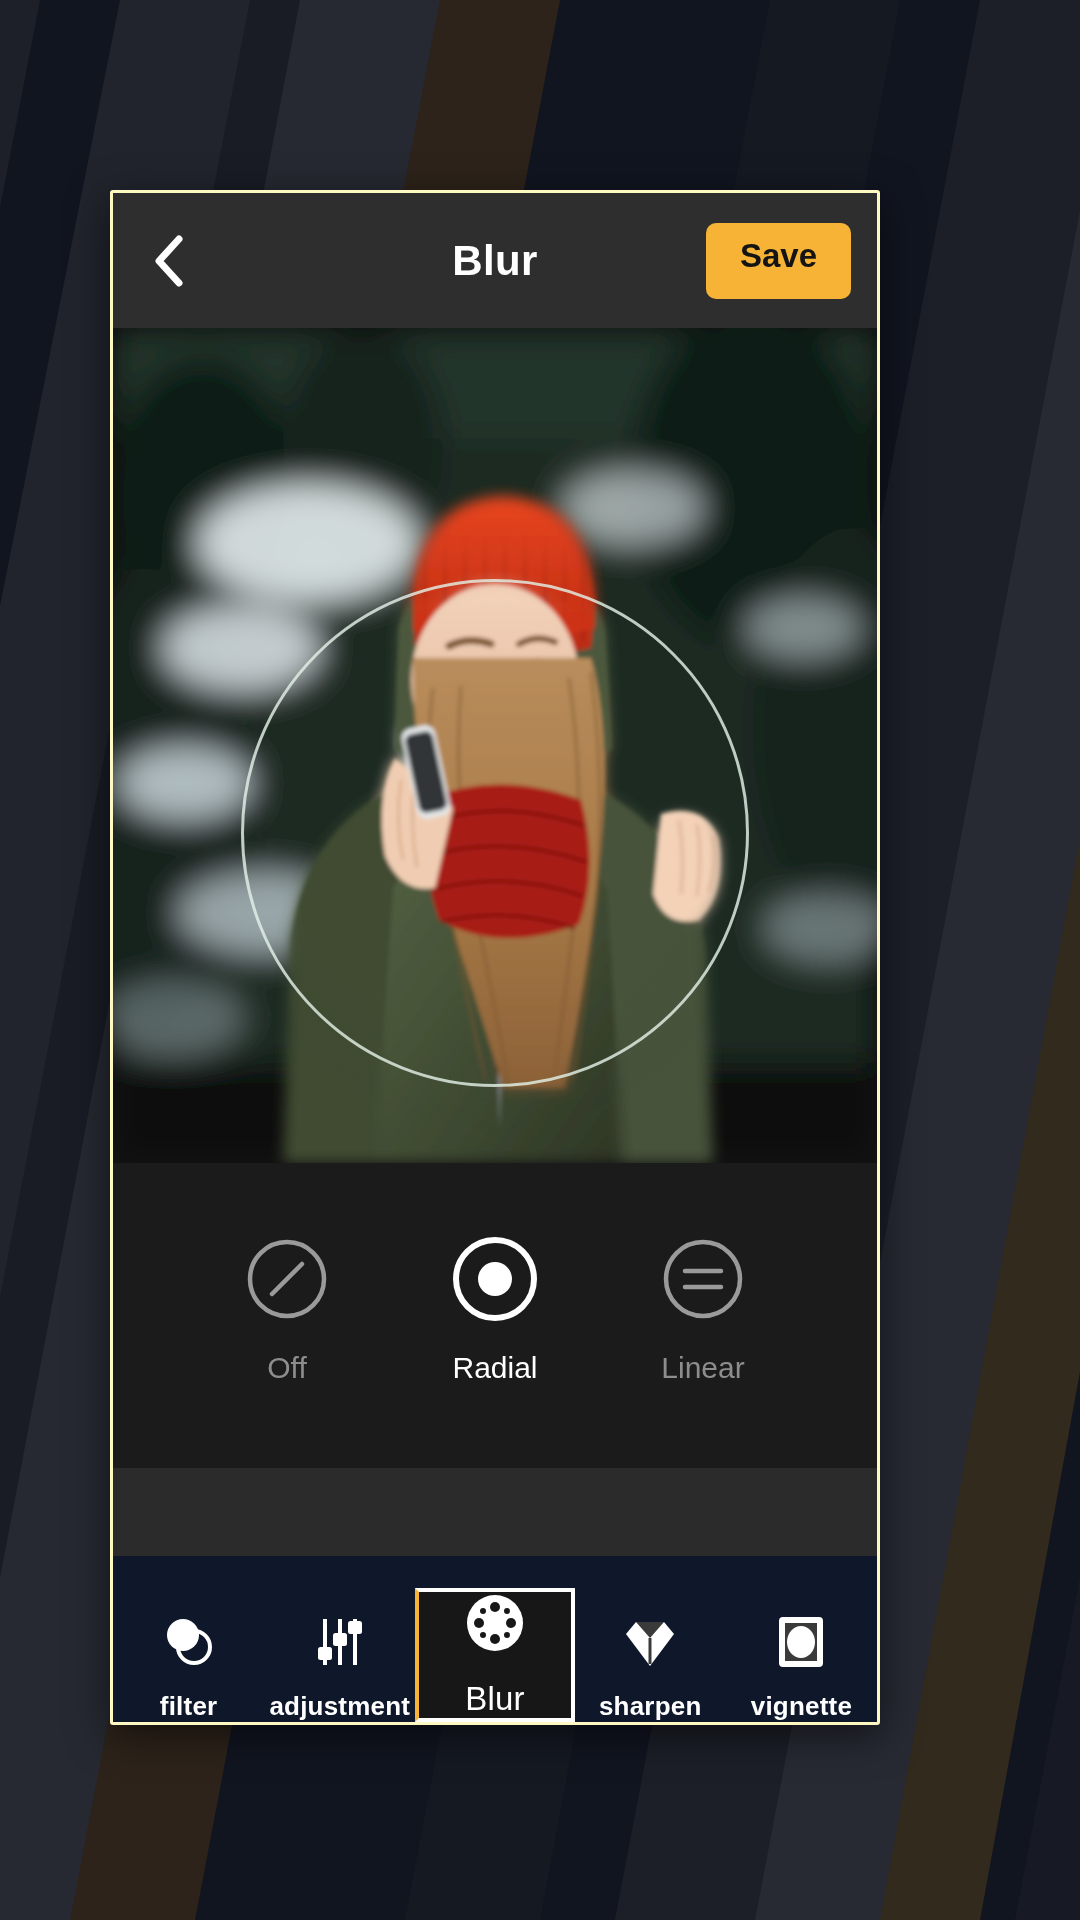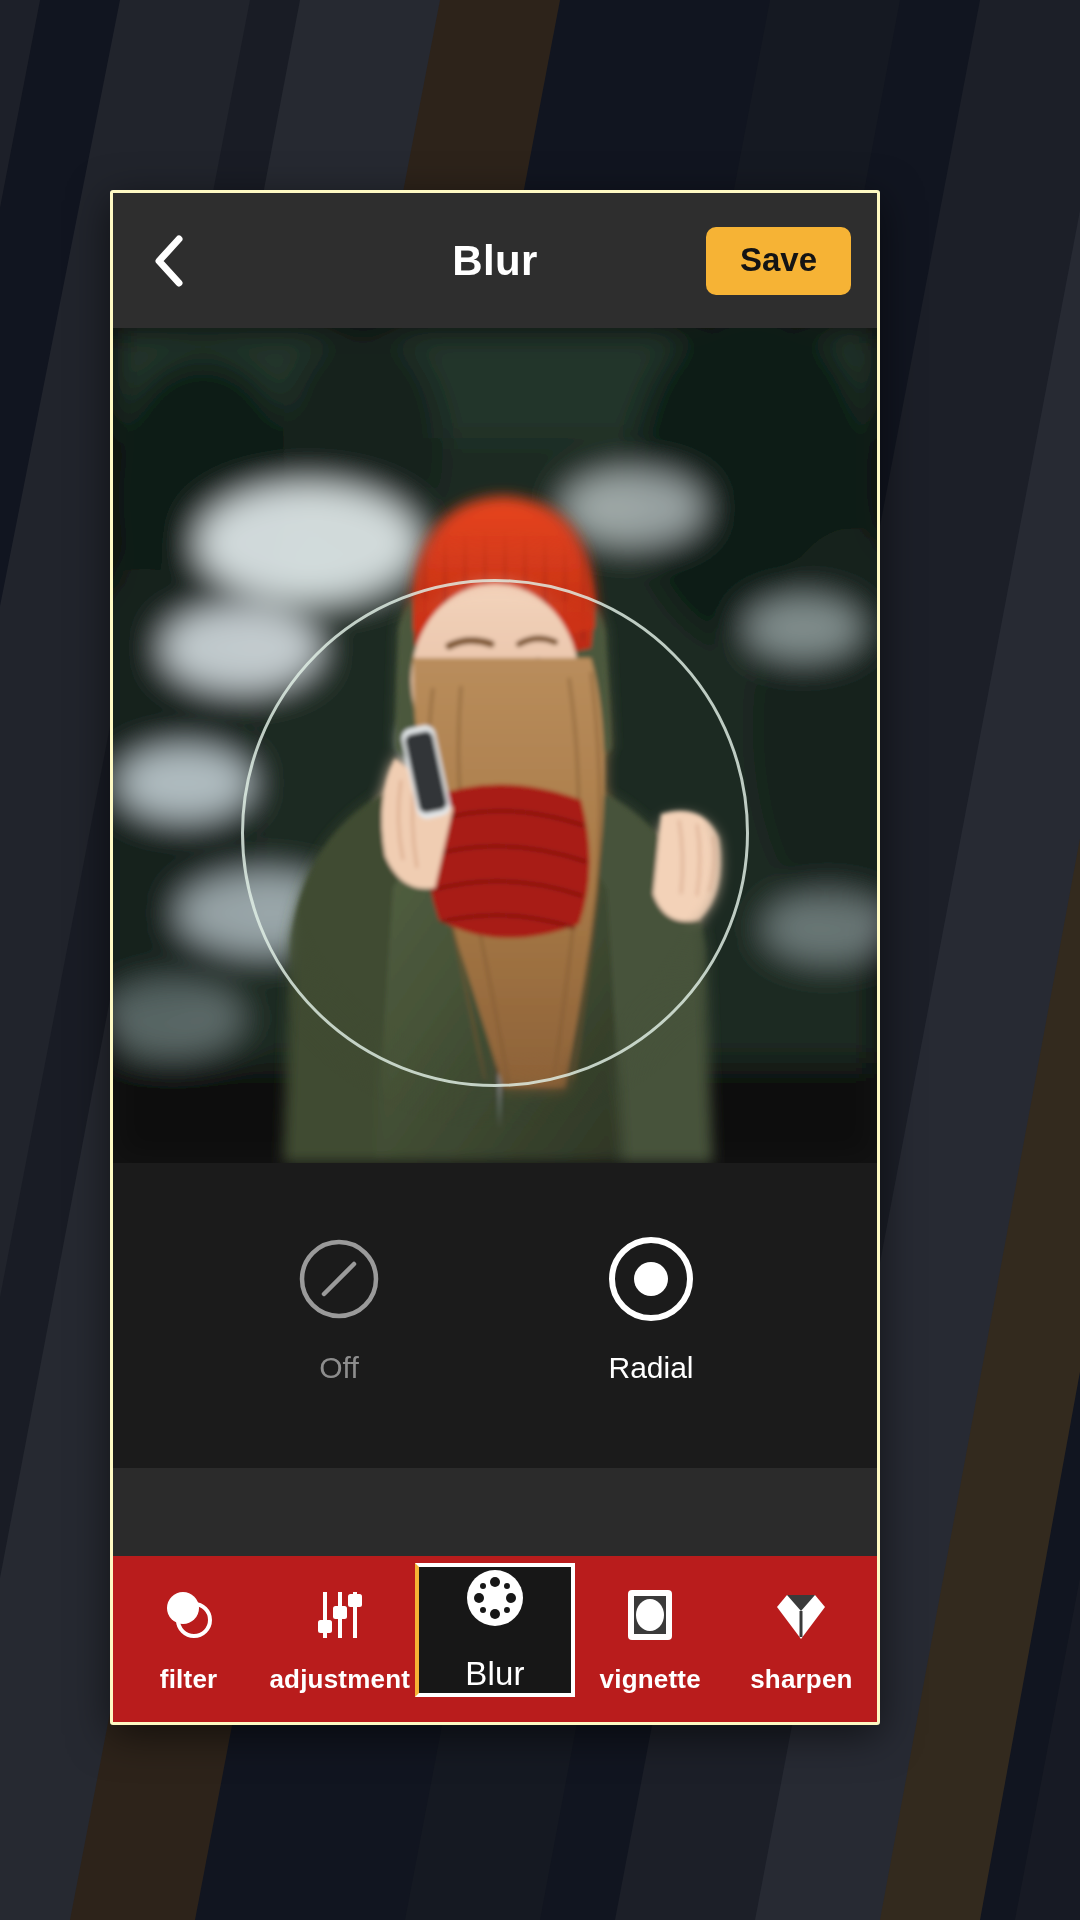--- a/index.html
+++ b/index.html
@@ -54,21 +54,21 @@
     font-weight:bold;
     letter-spacing:.4px;
     pointer-events:none;
   }
   #save-btn {
     margin-left:auto;
     background:#f6b335;
     color:#141414;
     font-size:33px;
     font-weight:bold;
-    padding:14px 34px 16px;
+    padding:14px 34px 24px;
     border-radius:10px;
     border:none;
     cursor:pointer;
     font-family:"Liberation Sans", sans-serif;
     z-index:2;
   }
 
   
   #canvas {
     position:relative;
@@ -107,23 +107,23 @@
     display:flex; align-items:center; justify-content:center;
   }
   .mode-label { font-size:30px; color:#8d8d8d; font-weight:normal; }
   .mode.selected .mode-label { color:#ffffff; font-weight:normal; }
 
   
   #toolbar {
     position:absolute;
     left:0; right:0; bottom:0;
     height:166px;
-    background:#b91c1c;
+    background:#0f172a;
     display:flex;
-    align-items:center;
+    align-items:flex-end;
   }
   .tool {
     flex:1;
     display:flex; flex-direction:column;
     align-items:center; justify-content:center;
     gap:18px;
     cursor:pointer;
     position:relative;
   }
   .tool-icon { height:62px; display:flex; align-items:center; justify-content:center; }
@@ -349,20 +349,30 @@
     <div class="mode selected">
       <span class="mode-icon">
         <svg width="92" height="92" viewBox="0 0 92 92">
           <circle cx="46" cy="46" r="39" fill="none" stroke="#ffffff" stroke-width="6"></circle>
           <circle cx="46" cy="46" r="17" fill="#ffffff"></circle>
         </svg>
       </span>
       <span class="mode-label">Radial</span>
     </div>
 
+    <div class="mode">
+      <span class="mode-icon">
+        <svg width="84" height="84" viewBox="0 0 84 84">
+          <circle cx="42" cy="42" r="37" fill="none" stroke="#9a9a9a" stroke-width="4.5"></circle>
+          <line x1="24" y1="34" x2="60" y2="34" stroke="#9a9a9a" stroke-width="4.5" stroke-linecap="round"></line>
+          <line x1="24" y1="50" x2="60" y2="50" stroke="#9a9a9a" stroke-width="4.5" stroke-linecap="round"></line>
+        </svg>
+      </span>
+      <span class="mode-label">Linear</span>
+    </div>
 
   </div>
 
   <div id="toolbar">
 
     <div class="tool">
       <span class="tool-icon">
         <svg width="58" height="58" viewBox="0 0 58 58">
           <circle cx="23" cy="22" r="16" fill="#ffffff"></circle>
           <circle cx="34" cy="34" r="16" fill="none" stroke="#ffffff" stroke-width="4"></circle>
@@ -400,34 +410,34 @@
             <circle cx="44" cy="44" r="3"></circle>
           </g>
         </svg>
       </span>
       <span class="tool-label">Blur</span>
     </div>
 
     <div class="tool">
       <span class="tool-icon">
         <svg width="56" height="56" viewBox="0 0 56 56">
+          <polygon points="28,52 4,20 14,8 42,8 52,20" fill="#ffffff"></polygon>
+          <polygon points="28,24 14,8 42,8" fill="#3a3a3a"></polygon>
+          <line x1="28" y1="24" x2="28" y2="50" stroke="#3a3a3a" stroke-width="3"></line>
+        </svg>
+      </span>
+      <span class="tool-label">sharpen</span>
+    </div>
+
+    <div class="tool">
+      <span class="tool-icon">
+        <svg width="56" height="56" viewBox="0 0 56 56">
           <rect x="6" y="3" width="44" height="50" rx="4" fill="#ffffff"></rect>
           <rect x="12" y="9" width="32" height="38" fill="#3a3a3a"></rect>
           <ellipse cx="28" cy="28" rx="14" ry="16" fill="#ffffff"></ellipse>
         </svg>
       </span>
       <span class="tool-label">vignette</span>
     </div>
 
-    <div class="tool">
-      <span class="tool-icon">
-        <svg width="56" height="56" viewBox="0 0 56 56">
-          <polygon points="28,52 4,20 14,8 42,8 52,20" fill="#ffffff"></polygon>
-          <polygon points="28,24 14,8 42,8" fill="#3a3a3a"></polygon>
-          <line x1="28" y1="24" x2="28" y2="50" stroke="#3a3a3a" stroke-width="3"></line>
-        </svg>
-      </span>
-      <span class="tool-label">sharpen</span>
-    </div>
-
   </div>
 
 </div>
 
 </body></html>

